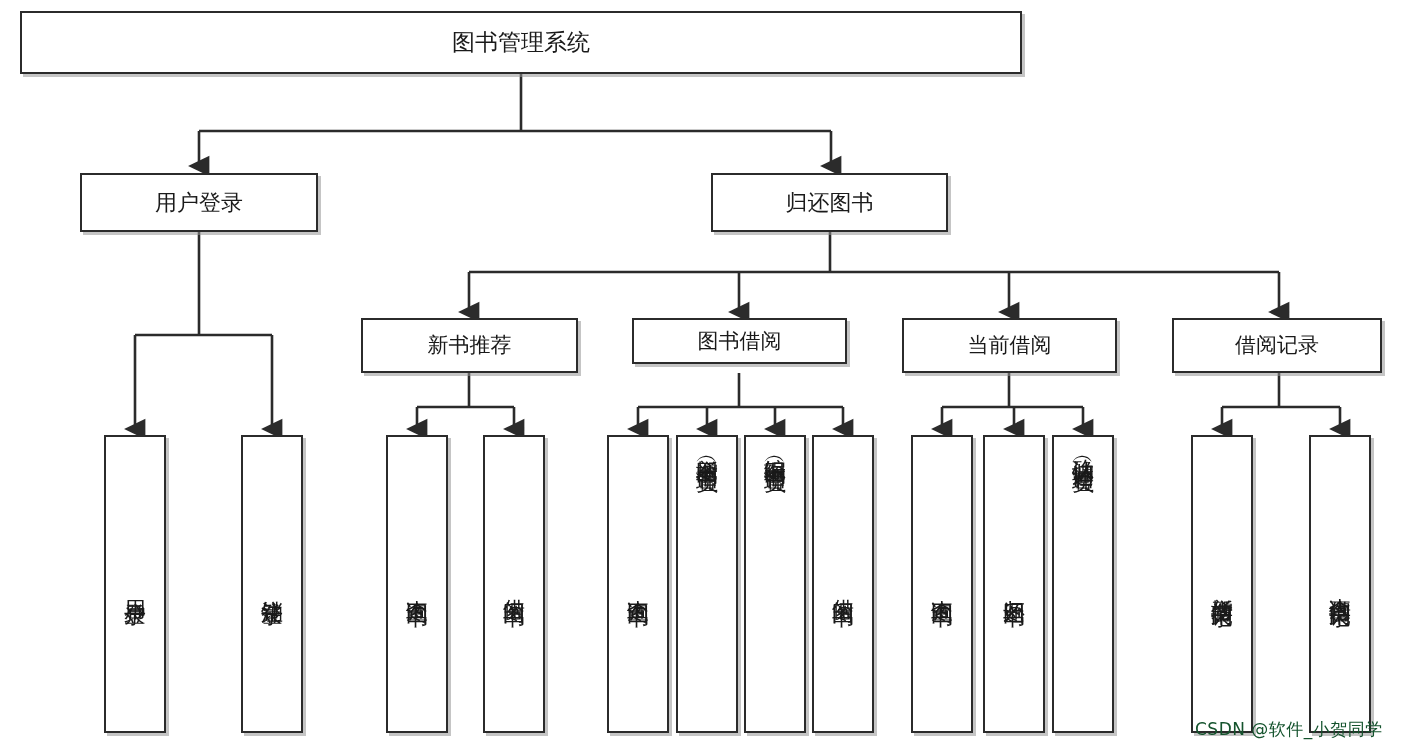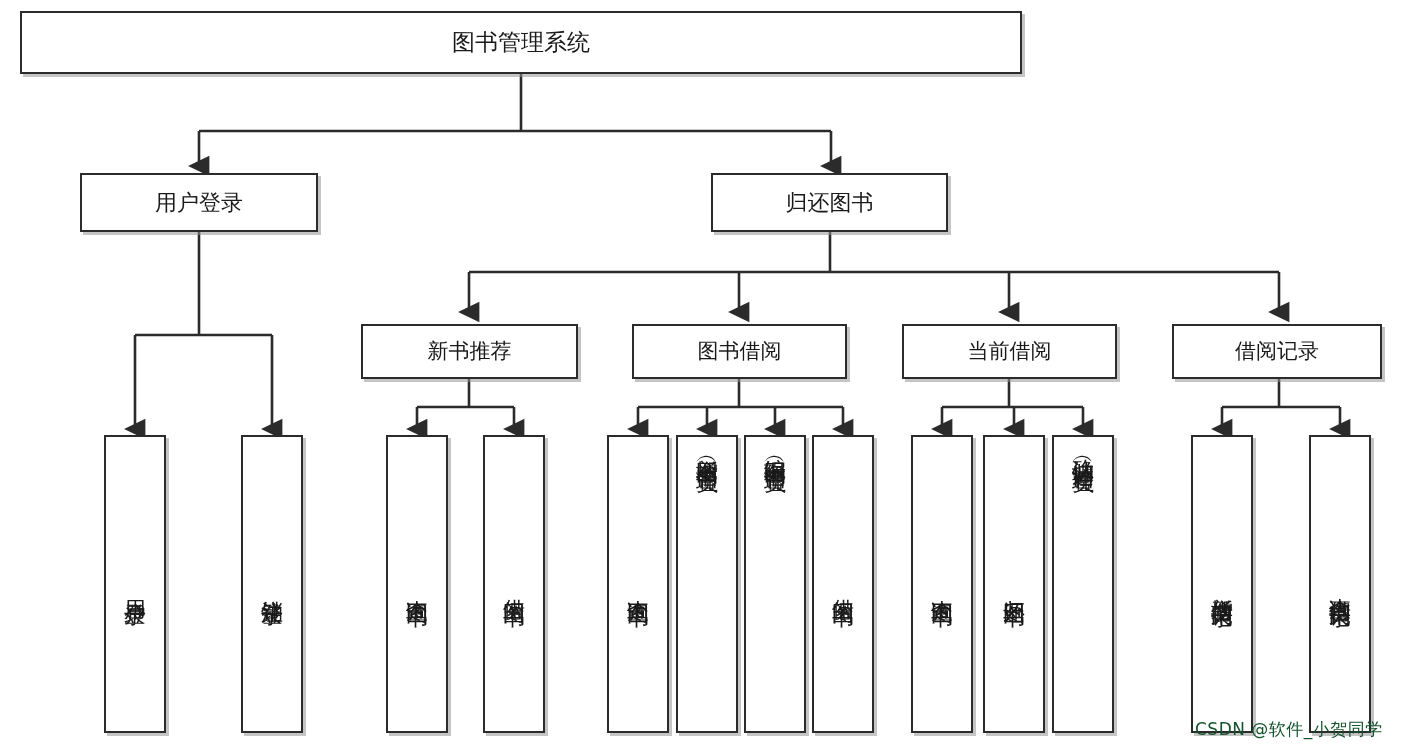--- a/index.html
+++ b/index.html
@@ -43,21 +43,20 @@
     white-space: pre;
   }
   .node.root {
     font-size: 23px;
   }
   .node.level1 {
     font-size: 22px;
   }
   .node.level2 {
     font-size: 21px;
-    margin-top: 6px;
   }
   .node.leaf {
     align-items: flex-start;
     padding-top: 4px;
   }
   .node.leaf .node-label {
     writing-mode: vertical-rl;
     text-orientation: upright;
     font-size: 22px;
     letter-spacing: 2px;
@@ -137,21 +136,21 @@
   <div class="node level1" style="left:80px; top:173px; width:238px; height:59px;">
     <span class="node-label">用户登录</span>
   </div>
   <div class="node level1" style="left:711px; top:173px; width:237px; height:59px;">
     <span class="node-label">归还图书</span>
   </div>
 
   <div class="node level2" style="left:361px; top:318px; width:217px; height:55px;">
     <span class="node-label">新书推荐</span>
   </div>
-  <div class="node level2" style="left:632px; top:318px; width:215px; height:55px;">
+  <div class="node level2" style="left:632px; top:318px; width:215px; height:46px;">
     <span class="node-label">图书借阅</span>
   </div>
   <div class="node level2" style="left:902px; top:318px; width:215px; height:55px;">
     <span class="node-label">当前借阅</span>
   </div>
   <div class="node level2" style="left:1172px; top:318px; width:210px; height:55px;">
     <span class="node-label">借阅记录</span>
   </div>
 
   <div class="node leaf" style="left:104px; top:435px; width:62px; height:298px; align-items:center;">

